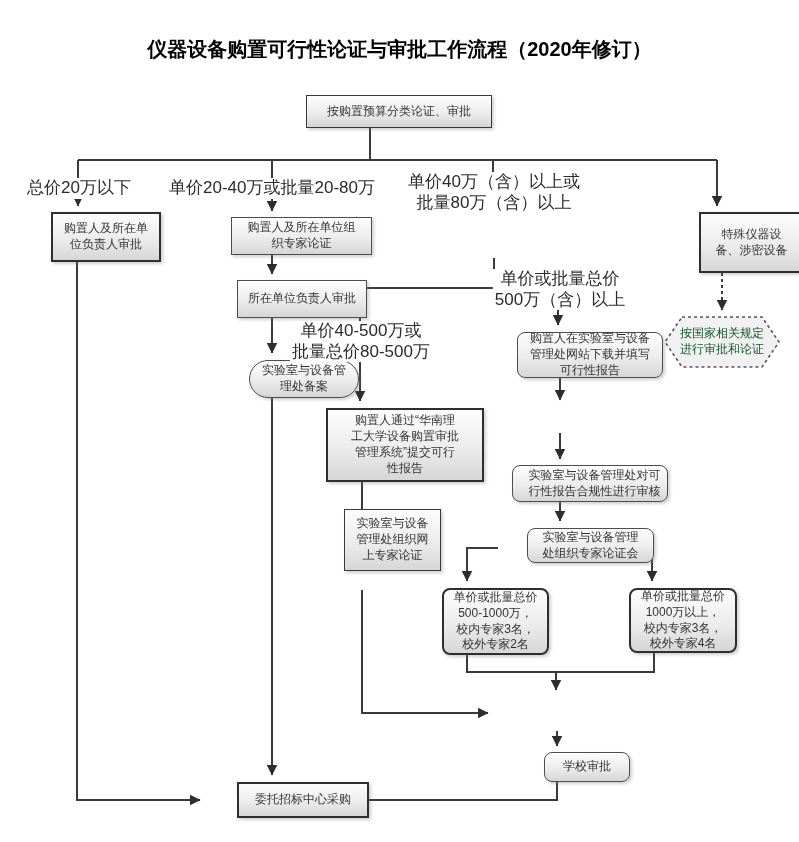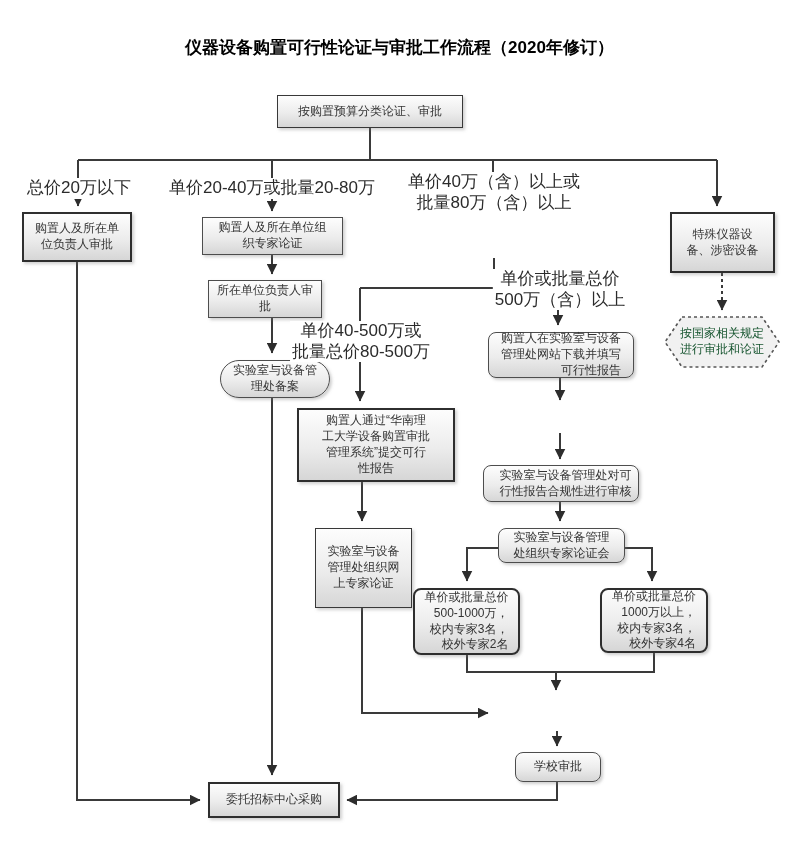--- a/index.html
+++ b/index.html
@@ -3,35 +3,36 @@
 <meta charset="utf-8">
 <style>
   html,body { margin:0; padding:0; background:#ffffff; }
   .canvas {
     position:relative; width:799px; height:842px; background:#ffffff;
     font-family:"Liberation Sans","DejaVu Sans",sans-serif; overflow:hidden;
   }
   .wires { position:absolute; left:0; top:0; width:799px; height:842px; }
   .title {
     position:absolute; left:0; top:36px; width:100%;
-    text-align:center; font-size:17px; font-weight:bold; color:#000;
+    text-align:center; font-size:20px; font-weight:bold; color:#000;
   }
   .node {
     position:absolute; box-sizing:border-box;
     display:flex; align-items:center; justify-content:center;
     text-align:center; white-space:pre-line;
     font-size:12px; line-height:1.32; color:#333;
     background:linear-gradient(180deg,#fdfdfd 0%,#ececec 55%,#d6d6d6 100%);
     border:1.4px solid #4d4d4d;
     box-shadow:2px 2px 3px rgba(120,120,120,0.35);
     padding:2px 3px;
+    margin-left:29px;
   }
   .thick { border:2.2px solid #2e2e2e; }
   .med   { border:1.9px solid #383838; }
-  .rounded { border-radius:8px;text-align:right; }
+  .rounded { border-radius:8px; }
   .stadium { border-radius:19px; }
   .hexlabel {
     position:absolute; box-sizing:border-box;
     display:flex; align-items:center; justify-content:center;
     text-align:center; white-space:pre-line;
     font-size:12px; line-height:1.32; color:#14532d;
     background:transparent; border:none; box-shadow:none;
   }
   .elabel {
     position:absolute; transform:translateX(-50%);
@@ -83,32 +84,32 @@
   <div class="title">仪器设备购置可行性论证与审批工作流程（2020年修订）</div>
 
   <div class="node med" style="left:277px; top:95px; width:186px; height:33px;">按购置预算分类论证、审批</div>
 
   <div class="node thick" style="left:22px; top:212px; width:110px; height:50px;">购置人及所在单
 位负责人审批</div>
 
   <div class="node" style="left:202px; top:217px; width:141px; height:38px;">购置人及所在单位组
 织专家论证</div>
 
-  <div class="node" style="left:208px; top:280px; width:114px; height:38px;">所在单位负责人审批</div>
+  <div class="node" style="left:208px; top:280px; width:130px; height:38px;">所在单位负责人审批</div>
 
   <div class="node stadium" style="left:220px; top:360px; width:110px; height:38px;">实验室与设备管
 理处备案</div>
 
 
   <div class="node thick" style="left:297px; top:408px; width:158px; height:74px;">购置人通过“华南理
 工大学设备购置审批
 管理系统”提交可行
 性报告</div>
 
-  <div class="node med" style="left:315px; top:528px; width:97px; height:80px;">实验室与设备
+  <div class="node med" style="left:315px; top:509px; width:97px; height:62px;">实验室与设备
 管理处组织网
 上专家论证</div>
 
   <div class="node rounded" style="left:488px; top:332px; width:146px; height:46px;">购置人在实验室与设备
 管理处网站下载并填写
 可行性报告</div>
 
 
   <div class="node rounded" style="left:483px; top:465px; width:156px; height:37px;padding-left:12px;">实验室与设备管理处对可
 行性报告合规性进行审核</div>

